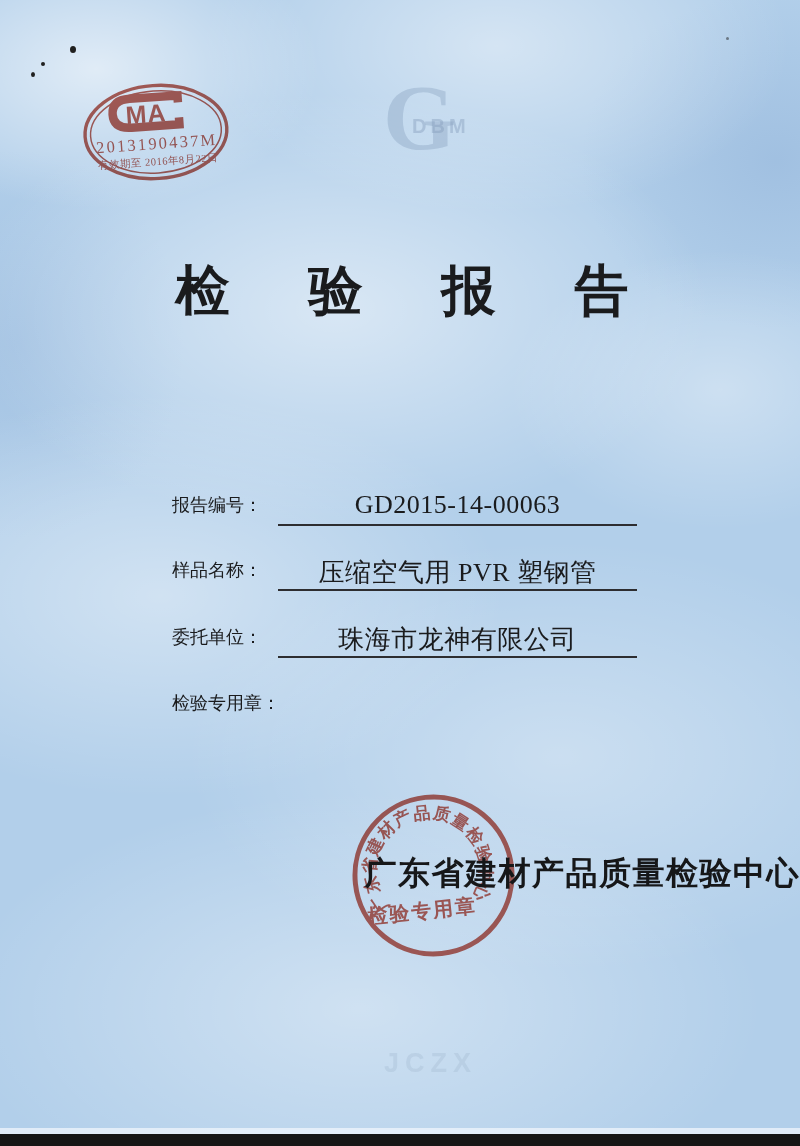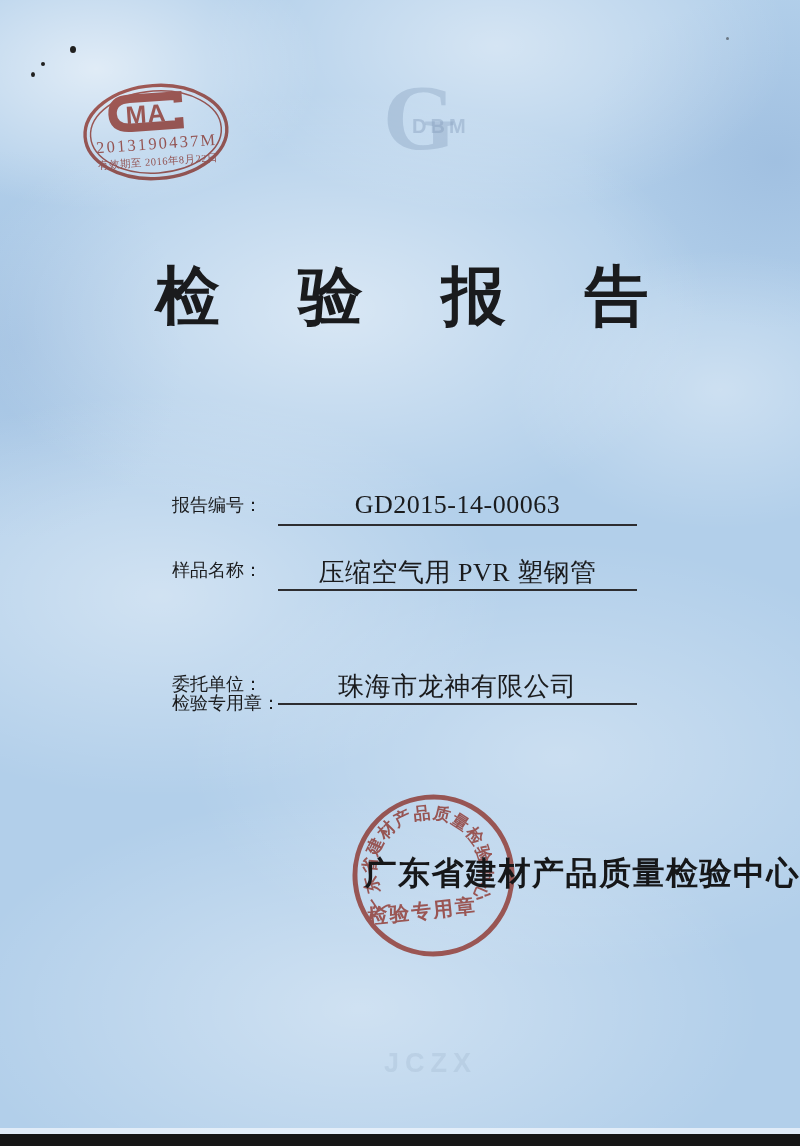--- a/index.html
+++ b/index.html
@@ -42,28 +42,28 @@
     position:absolute; left:412px; top:99px;
     font-family:"Liberation Sans",sans-serif; font-size:20px; font-weight:bold;
     letter-spacing:4px; color:rgba(130,155,185,0.42);margin-top:16px;
   }
 
   
   .report-title{
     position:absolute; left:0; top:261px; width:100%;
     text-align:center; letter-spacing:79px; padding-left:83px; box-sizing:border-box;
     font-family:"Liberation Sans",sans-serif; font-weight:900;
-    font-size:64px; line-height:1.1; color:var(--ink-black);
+    font-size:54px; line-height:1.1; color:var(--ink-black);
     z-index:3;
   }
 
   
   .field-row{position:absolute; left:0; width:100%; height:36px; z-index:3;}
   .field-row.r0{top:493px;} .field-row.r1{top:558px;}
-  .field-row.r2{top:625px;margin-top:47px;} .field-row.r3{top:691px;}
+  .field-row.r2{top:625px;} .field-row.r3{top:691px;}
   .field-label{
     position:absolute; left:172px; top:0;
     font-size:18px; color:var(--ink-black); font-family:"Liberation Serif",serif;
   }
   .field-line{
     position:absolute; left:278px; top:-3px; width:359px; height:34px;
     border-bottom:2px solid #2d2d30; text-align:center;
   }
   .field-value{
     font-size:26px; color:var(--ink-black); font-family:"Liberation Serif",serif;

